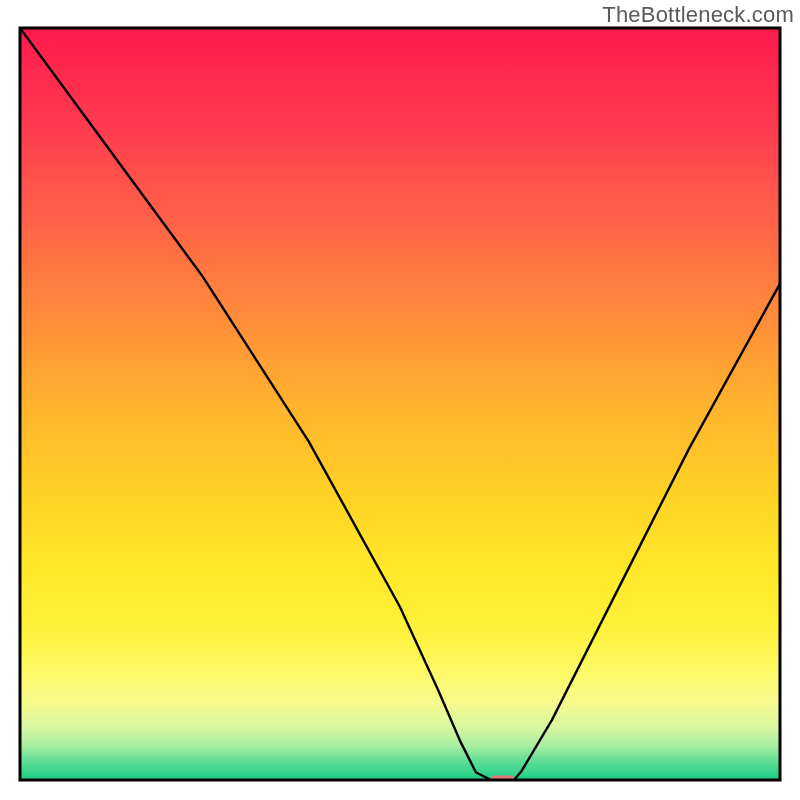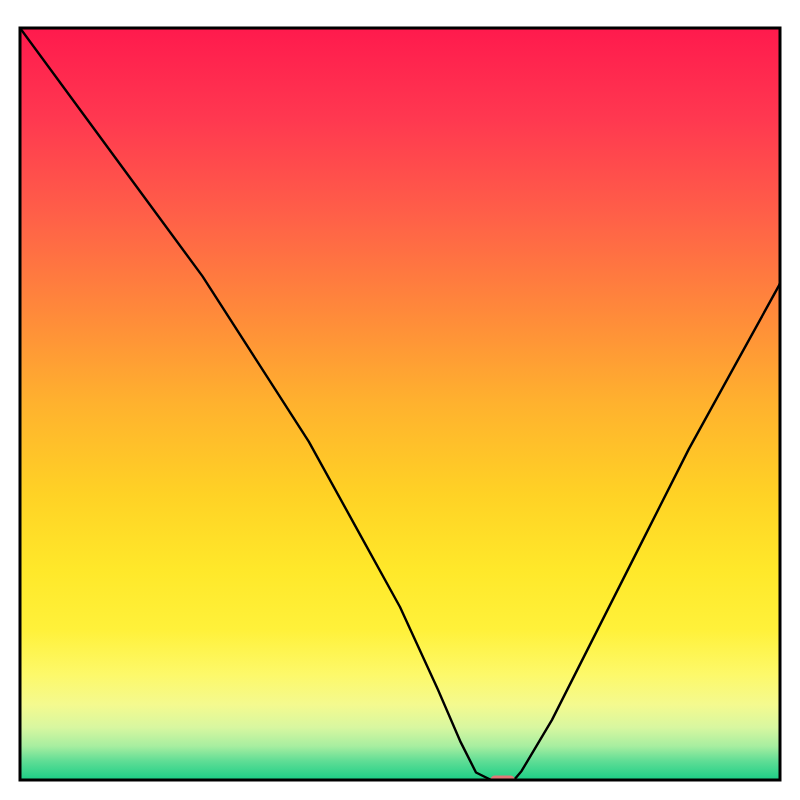--- a/index.html
+++ b/index.html
@@ -26,20 +26,21 @@
     z-index: 10;
   }
   svg {
     display: block;
   }
 </style>
 </head>
 <body>
 
 <div class="container">
+  <div class="watermark">TheBottleneck.com</div>
 
   <svg id="chart-svg" width="800" height="800" viewBox="0 0 800 800">
     <defs>
       <linearGradient id="bg-grad" x1="0" y1="0" x2="0" y2="1">
           <stop offset="0%" stop-color="#ff1a4d"></stop>
           <stop offset="12%" stop-color="#ff3850"></stop>
           <stop offset="25%" stop-color="#ff6048"></stop>
           <stop offset="38%" stop-color="#ff8a3a"></stop>
           <stop offset="50%" stop-color="#ffb22e"></stop>
           <stop offset="62%" stop-color="#ffd225"></stop>

